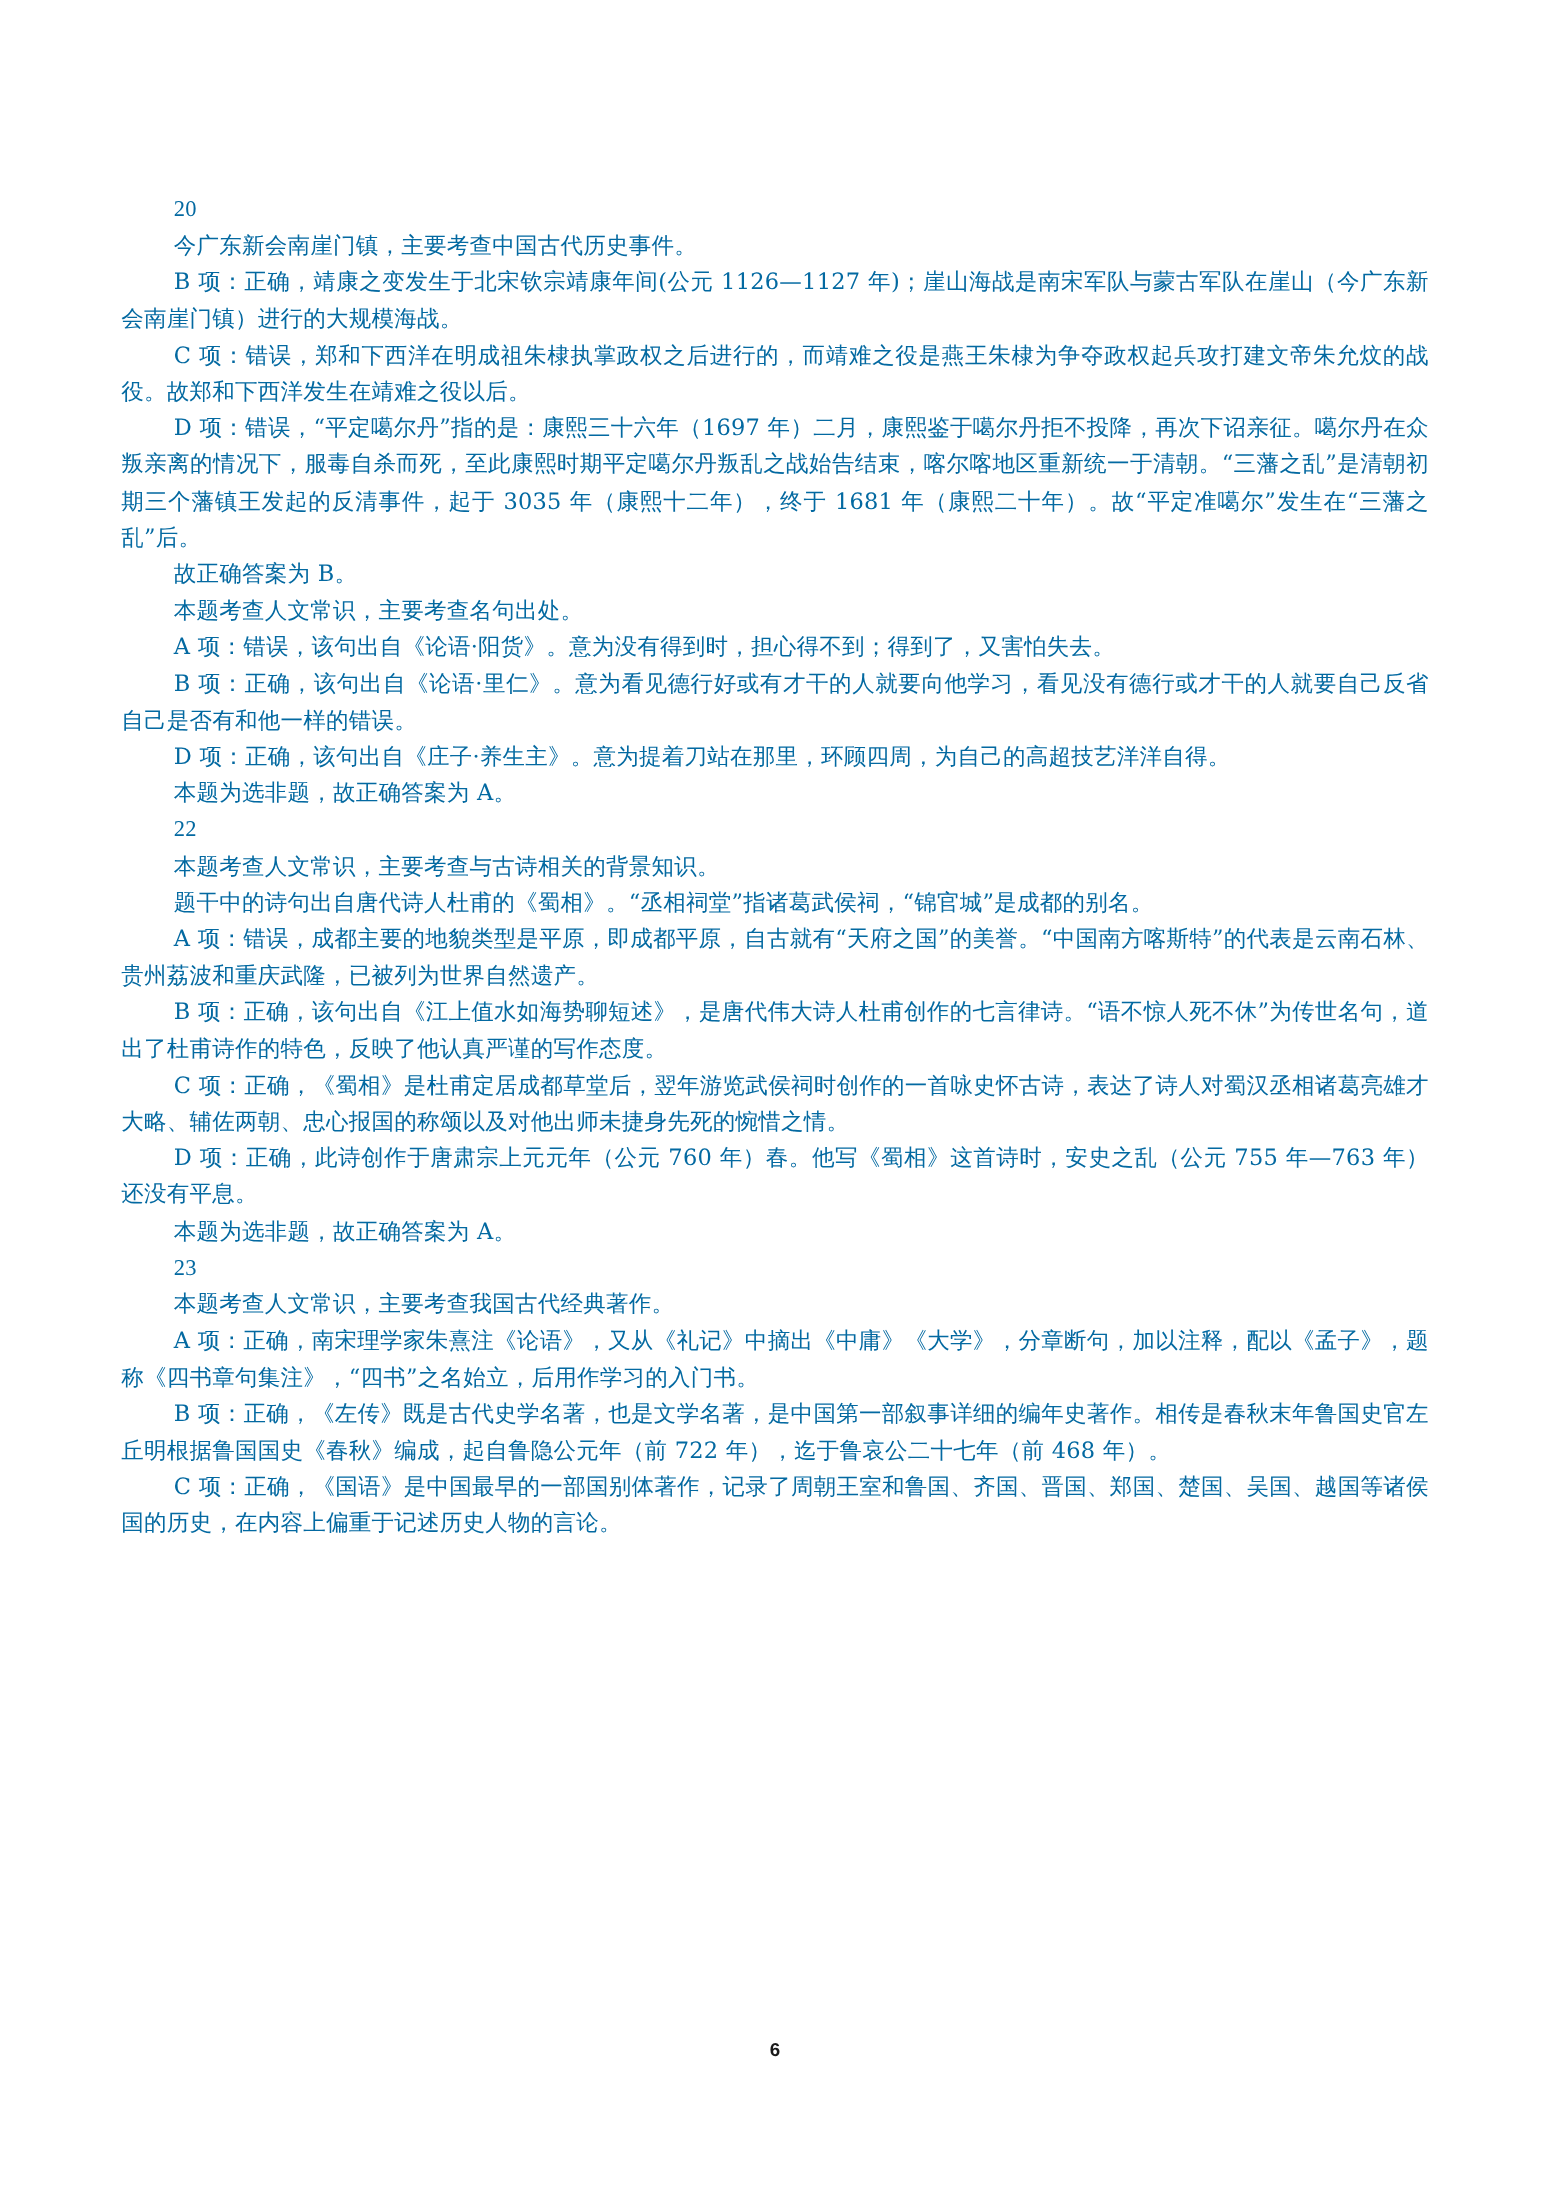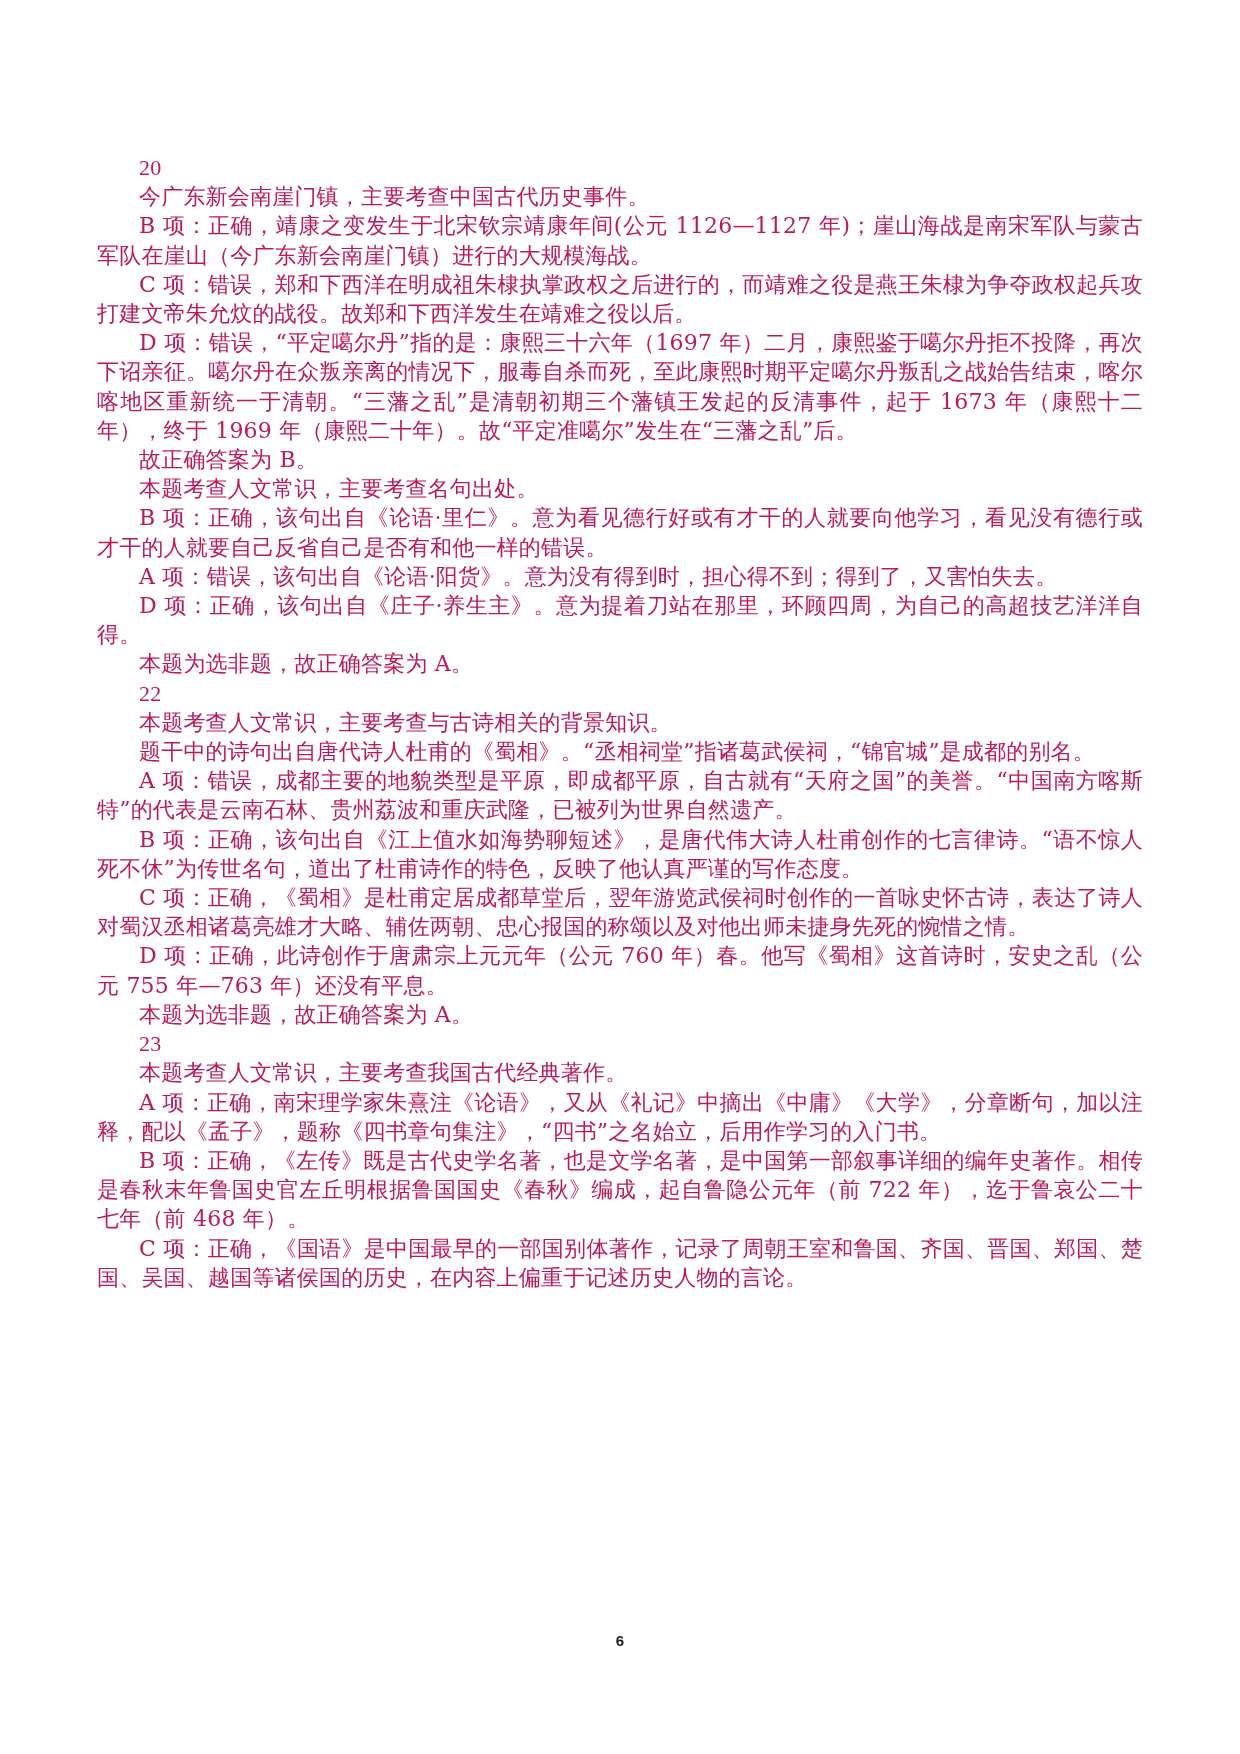--- a/index.html
+++ b/index.html
@@ -3,23 +3,23 @@
 <meta charset="utf-8">
 <style>
   html, body { margin: 0; padding: 0; background: #ffffff; }
   body { width: 1240px; height: 1754px; position: relative; overflow: hidden; }
   .page {
     position: absolute;
     left: 97px;
     top: 153px;
     width: 1046px;
     font-family: "DejaVu Serif", "Liberation Serif", serif;
-    font-size: 22px;
+    font-size: 18px;
     line-height: 29.2px;
-    color: #be185d;
+    color: #0369a1;
     letter-spacing: 0.2px;
   }
   .p { margin: 0; padding: 0; text-align: justify; text-align-last: left; }
   .indent { text-indent: 42px; }
   .num { text-indent: 42px; font-family: "Liberation Serif", serif; }
   .page-number {
     position: absolute;
     top: 1632px;
     left: 0;
     width: 1240px;
@@ -31,26 +31,26 @@
   }
 </style>
 </head>
 <body>
 
 <div class="page">
   <p class="p num">20</p>
   <p class="p indent">今广东新会南崖门镇，主要考查中国古代历史事件。</p>
   <p class="p indent">B 项：正确，靖康之变发生于北宋钦宗靖康年间(公元 1126—1127 年)；崖山海战是南宋军队与蒙古军队在崖山（今广东新会南崖门镇）进行的大规模海战。</p>
   <p class="p indent">C 项：错误，郑和下西洋在明成祖朱棣执掌政权之后进行的，而靖难之役是燕王朱棣为争夺政权起兵攻打建文帝朱允炆的战役。故郑和下西洋发生在靖难之役以后。</p>
-  <p class="p indent">D 项：错误，“平定噶尔丹”指的是：康熙三十六年（1697 年）二月，康熙鉴于噶尔丹拒不投降，再次下诏亲征。噶尔丹在众叛亲离的情况下，服毒自杀而死，至此康熙时期平定噶尔丹叛乱之战始告结束，喀尔喀地区重新统一于清朝。“三藩之乱”是清朝初期三个藩镇王发起的反清事件，起于 1673 年（康熙十二年），终于 1969 年（康熙二十年）。故“平定准噶尔”发生在“三藩之乱”后。</p>
+  <p class="p indent">D 项：错误，“平定噶尔丹”指的是：康熙三十六年（1697 年）二月，康熙鉴于噶尔丹拒不投降，再次下诏亲征。噶尔丹在众叛亲离的情况下，服毒自杀而死，至此康熙时期平定噶尔丹叛乱之战始告结束，喀尔喀地区重新统一于清朝。“三藩之乱”是清朝初期三个藩镇王发起的反清事件，起于 3035 年（康熙十二年），终于 1681 年（康熙二十年）。故“平定准噶尔”发生在“三藩之乱”后。</p>
   <p class="p indent">故正确答案为 B。</p>
 
   <p class="p indent">本题考查人文常识，主要考查名句出处。</p>
+  <p class="p indent">A 项：错误，该句出自《论语·阳货》。意为没有得到时，担心得不到；得到了，又害怕失去。</p>
   <p class="p indent">B 项：正确，该句出自《论语·里仁》。意为看见德行好或有才干的人就要向他学习，看见没有德行或才干的人就要自己反省自己是否有和他一样的错误。</p>
-  <p class="p indent">A 项：错误，该句出自《论语·阳货》。意为没有得到时，担心得不到；得到了，又害怕失去。</p>
   <p class="p indent">D 项：正确，该句出自《庄子·养生主》。意为提着刀站在那里，环顾四周，为自己的高超技艺洋洋自得。</p>
   <p class="p indent">本题为选非题，故正确答案为 A。</p>
 
   <p class="p num">22</p>
   <p class="p indent">本题考查人文常识，主要考查与古诗相关的背景知识。</p>
   <p class="p indent">题干中的诗句出自唐代诗人杜甫的《蜀相》。“丞相祠堂”指诸葛武侯祠，“锦官城”是成都的别名。</p>
   <p class="p indent">A 项：错误，成都主要的地貌类型是平原，即成都平原，自古就有“天府之国”的美誉。“中国南方喀斯特”的代表是云南石林、贵州荔波和重庆武隆，已被列为世界自然遗产。</p>
   <p class="p indent">B 项：正确，该句出自《江上值水如海势聊短述》，是唐代伟大诗人杜甫创作的七言律诗。“语不惊人死不休”为传世名句，道出了杜甫诗作的特色，反映了他认真严谨的写作态度。</p>
   <p class="p indent">C 项：正确，《蜀相》是杜甫定居成都草堂后，翌年游览武侯祠时创作的一首咏史怀古诗，表达了诗人对蜀汉丞相诸葛亮雄才大略、辅佐两朝、忠心报国的称颂以及对他出师未捷身先死的惋惜之情。</p>
   <p class="p indent">D 项：正确，此诗创作于唐肃宗上元元年（公元 760 年）春。他写《蜀相》这首诗时，安史之乱（公元 755 年—763 年）还没有平息。</p>

